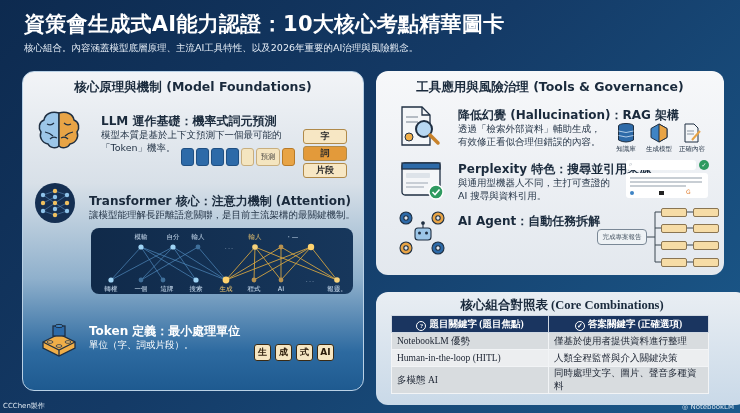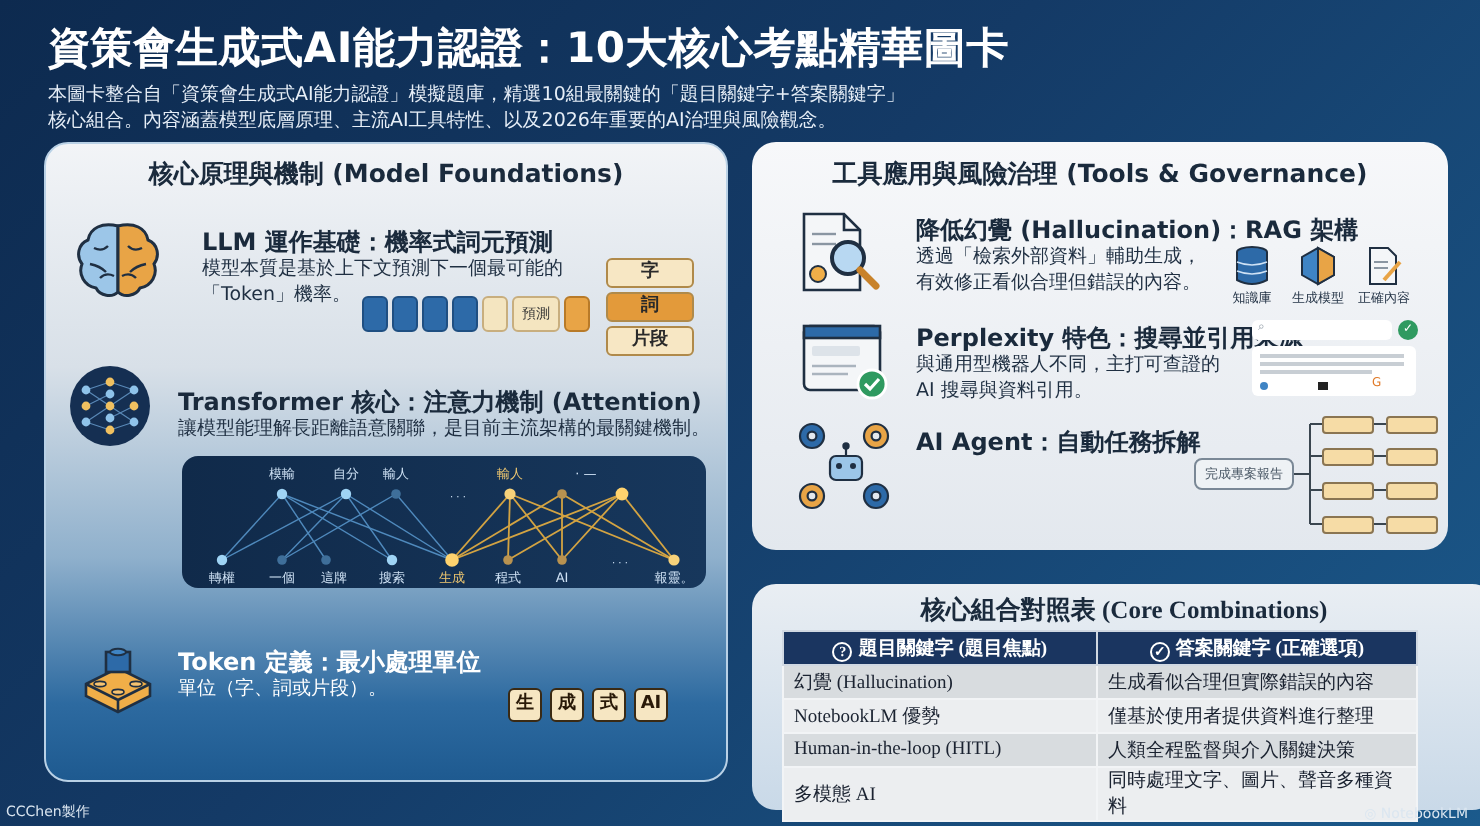--- a/index.html
+++ b/index.html
@@ -82,21 +82,20 @@
   .thicon { display: inline-block; width: 10px; height: 10px; border: 1.2px solid #fff; border-radius: 50%; font-size: 7px; line-height: 8px; text-align: center; margin-right: 3px; vertical-align: -1px; }
 
   .footer-left { position: absolute; left: 3px; bottom: 2px; font-size: 7px; color: #dbe6f0; }
   .footer-right { position: absolute; right: 6px; bottom: 2px; font-size: 7px; color: #dbe6f0; }
 </style>
 </head>
 <body>
 
 <div class="title">資策會生成式AI能力認證：10大核心考點精華圖卡</div>
 <div class="subtitle">
-  <div>本圖卡整合自「資策會生成式AI能力認證」模擬題庫，精選10組最關鍵的「題目關鍵字+答案關鍵字」</div>
   <div>核心組合。內容涵蓋模型底層原理、主流AI工具特性、以及2026年重要的AI治理與風險觀念。</div>
 </div>
 
 <div class="panel panel-left">
   <div class="panel-heading" style="top:7px;">核心原理與機制 (Model Foundations)</div>
 
   <svg class="abs" style="left:14px;top:38px;" width="44" height="40" viewBox="0 0 44 40">
     <path d="M22 3 C14 1 8 4 7 10 C2 12 1 18 4 22 C2 27 5 33 11 34 C13 38 19 39 22 36 Z" fill="#9cc6e8" stroke="#1f2f42" stroke-width="1.5"></path>
     <path d="M22 3 C30 1 36 4 37 10 C42 12 43 18 40 22 C42 27 39 33 33 34 C31 38 25 39 22 36 Z" fill="#e8a446" stroke="#1f2f42" stroke-width="1.5"></path>
     <path d="M10 14 q4 2 7 -1 M8 22 q5 1 8 4 M13 29 q3 -3 7 -1 M34 14 q-4 2 -7 -1 M36 22 q-5 1 -8 4 M31 29 q-3 -3 -7 -1" fill="none" stroke="#1f2f42" stroke-width="1.2"></path>
@@ -341,24 +340,20 @@
   <div class="panel-heading" style="top:5px;">核心組合對照表 (Core Combinations)</div>
   <table class="tbl">
     <thead>
       <tr>
         <th><span class="thicon">?</span><span>題目關鍵字 (題目焦點)</span></th>
         <th><span class="thicon">✓</span><span>答案關鍵字 (正確選項)</span></th>
       </tr>
     </thead>
     <tbody>
       <tr>
-        <td>幻覺 (Hallucination)</td>
-        <td>生成看似合理但實際錯誤的內容</td>
-      </tr>
-      <tr>
         <td>NotebookLM 優勢</td>
         <td>僅基於使用者提供資料進行整理</td>
       </tr>
       <tr>
         <td>Human-in-the-loop (HITL)</td>
         <td>人類全程監督與介入關鍵決策</td>
       </tr>
       <tr>
         <td>多模態 AI</td>
         <td>同時處理文字、圖片、聲音多種資料</td>

